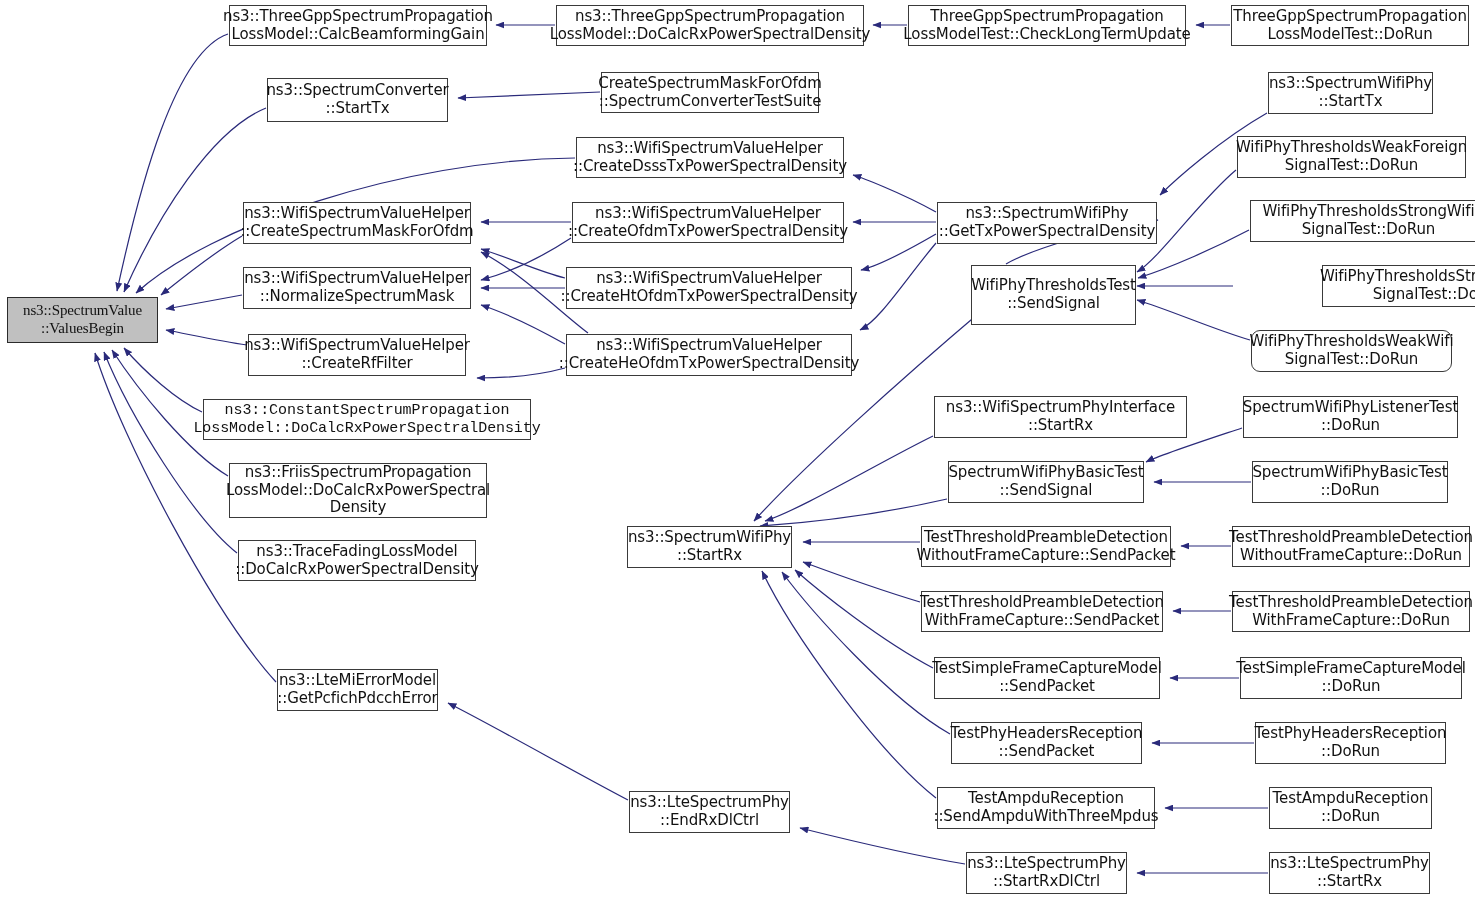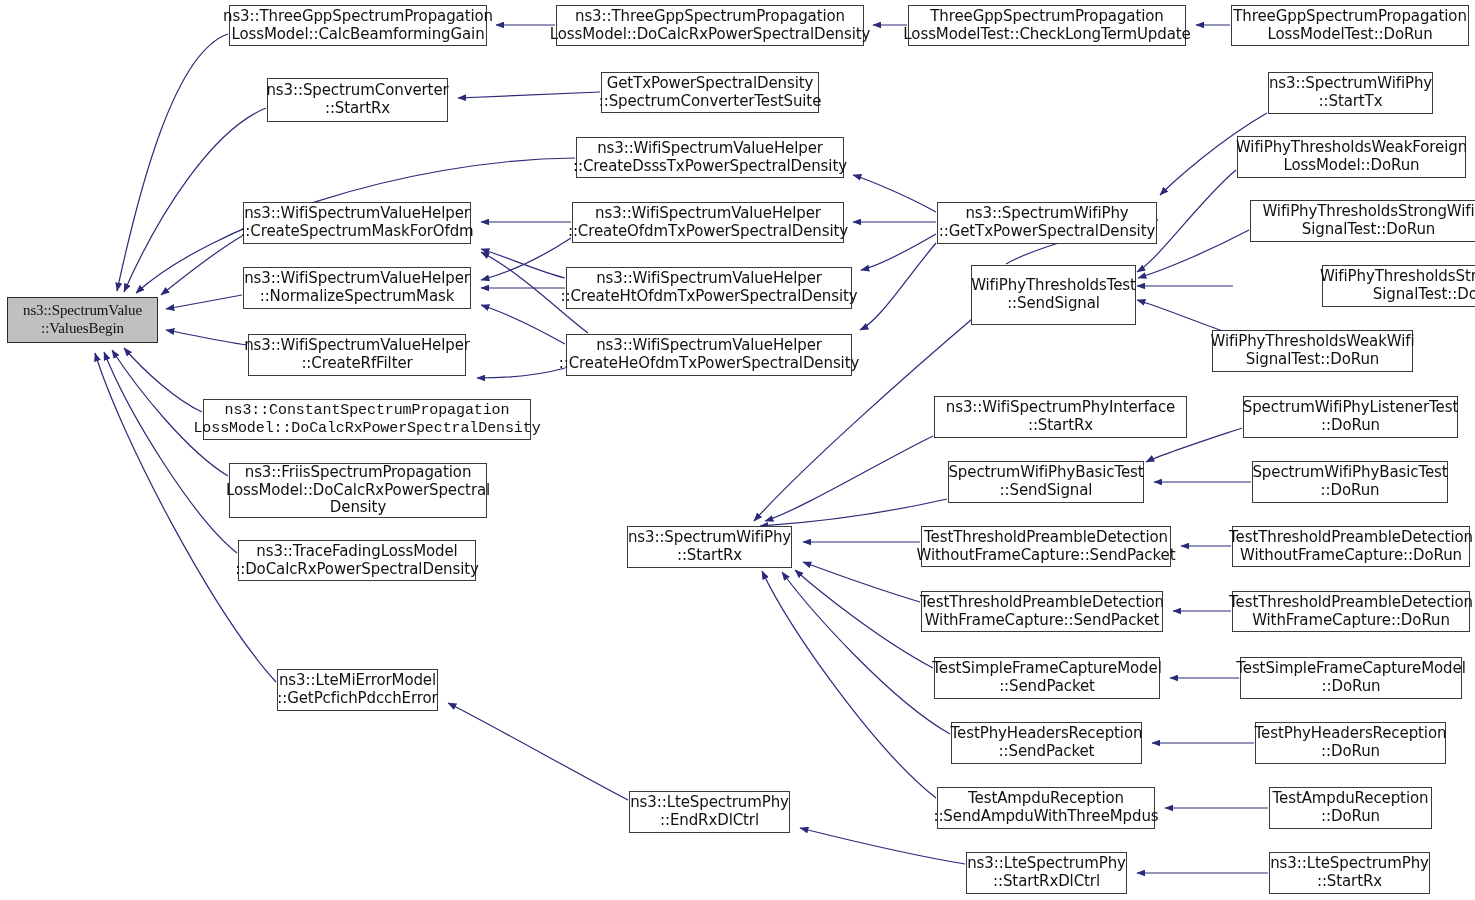--- a/index.html
+++ b/index.html
@@ -107,24 +107,24 @@
         <path d="M 965 864 C 910 855 840 838 800 828" fill="none" stroke="#2a2a7a" stroke-width="1.2" marker-end="url(#arrowhead)"></path>
         <path d="M 1268 873 L 1137 873" fill="none" stroke="#2a2a7a" stroke-width="1.2" marker-end="url(#arrowhead)"></path>
       </g>
   </svg>
   <div id="node-layer">
       <div class="node root" style="left: 7px; top: 297px; width: 151px; height: 46px; font-family: Liberation Serif, serif;">ns3::SpectrumValue
 ::ValuesBegin</div>
       <div class="node" style="left: 229px; top: 5px; width: 258px; height: 41px;">ns3::ThreeGppSpectrumPropagation
 LossModel::CalcBeamformingGain</div>
       <div class="node" style="left: 267px; top: 78px; width: 181px; height: 44px;">ns3::SpectrumConverter
-::StartRx</div>
+::StartTx</div>
       <div class="node" style="left: 556px; top: 5px; width: 308px; height: 41px;">ns3::ThreeGppSpectrumPropagation
 LossModel::DoCalcRxPowerSpectralDensity</div>
-      <div class="node" style="left: 601px; top: 72px; width: 218px; height: 41px;">GetTxPowerSpectralDensity
+      <div class="node" style="left: 601px; top: 72px; width: 218px; height: 41px;">CreateSpectrumMaskForOfdm
 ::SpectrumConverterTestSuite</div>
       <div class="node" style="left: 908px; top: 5px; width: 278px; height: 41px;">ThreeGppSpectrumPropagation
 LossModelTest::CheckLongTermUpdate</div>
       <div class="node" style="left: 1231px; top: 5px; width: 238px; height: 41px;">ThreeGppSpectrumPropagation
 LossModelTest::DoRun</div>
       <div class="node" style="left: 576px; top: 137px; width: 268px; height: 41px;">ns3::WifiSpectrumValueHelper
 ::CreateDsssTxPowerSpectralDensity</div>
       <div class="node" style="left: 243px; top: 202px; width: 228px; height: 42px;">ns3::WifiSpectrumValueHelper
 ::CreateSpectrumMaskForOfdm</div>
       <div class="node" style="left: 572px; top: 202px; width: 272px; height: 41px;">ns3::WifiSpectrumValueHelper
@@ -137,26 +137,26 @@
 ::CreateRfFilter</div>
       <div class="node" style="left: 566px; top: 334px; width: 286px; height: 42px;">ns3::WifiSpectrumValueHelper
 ::CreateHeOfdmTxPowerSpectralDensity</div>
       <div class="node" style="left: 937px; top: 202px; width: 220px; height: 42px;">ns3::SpectrumWifiPhy
 ::GetTxPowerSpectralDensity</div>
       <div class="node" style="left: 971px; top: 265px; width: 165px; height: 60px;">WifiPhyThresholdsTest
 ::SendSignal</div>
       <div class="node" style="left: 1268px; top: 72px; width: 165px; height: 42px;">ns3::SpectrumWifiPhy
 ::StartTx</div>
       <div class="node" style="left: 1237px; top: 136px; width: 229px; height: 42px;">WifiPhyThresholdsWeakForeign
-LossModel::DoRun</div>
+SignalTest::DoRun</div>
       <div class="node" style="left: 1250px; top: 200px; width: 237px; height: 42px;">WifiPhyThresholdsStrongWifi
 SignalTest::DoRun</div>
       <div class="node" style="left: 1294px; top: 265px; width: 235px; height: 42px; margin-left: 28px;">WifiPhyThresholdsStrongForeign
 SignalTest::DoRun</div>
-      <div class="node" style="left: 1212px; top: 330px; width: 201px; height: 42px;">WifiPhyThresholdsWeakWifi
+      <div class="node" style="left: 1251px; top: 330px; width: 201px; height: 42px; border-radius: 9px;">WifiPhyThresholdsWeakWifi
 SignalTest::DoRun</div>
       <div class="node" style="left: 203px; top: 399px; width: 328px; height: 41px; font-family: Liberation Mono, monospace;">ns3::ConstantSpectrumPropagation
 LossModel::DoCalcRxPowerSpectralDensity</div>
       <div class="node" style="left: 229px; top: 463px; width: 258px; height: 55px;">ns3::FriisSpectrumPropagation
 LossModel::DoCalcRxPowerSpectral
 Density</div>
       <div class="node" style="left: 238px; top: 540px; width: 238px; height: 41px;">ns3::TraceFadingLossModel
 ::DoCalcRxPowerSpectralDensity</div>
       <div class="node" style="left: 934px; top: 396px; width: 253px; height: 42px;">ns3::WifiSpectrumPhyInterface
 ::StartRx</div>

